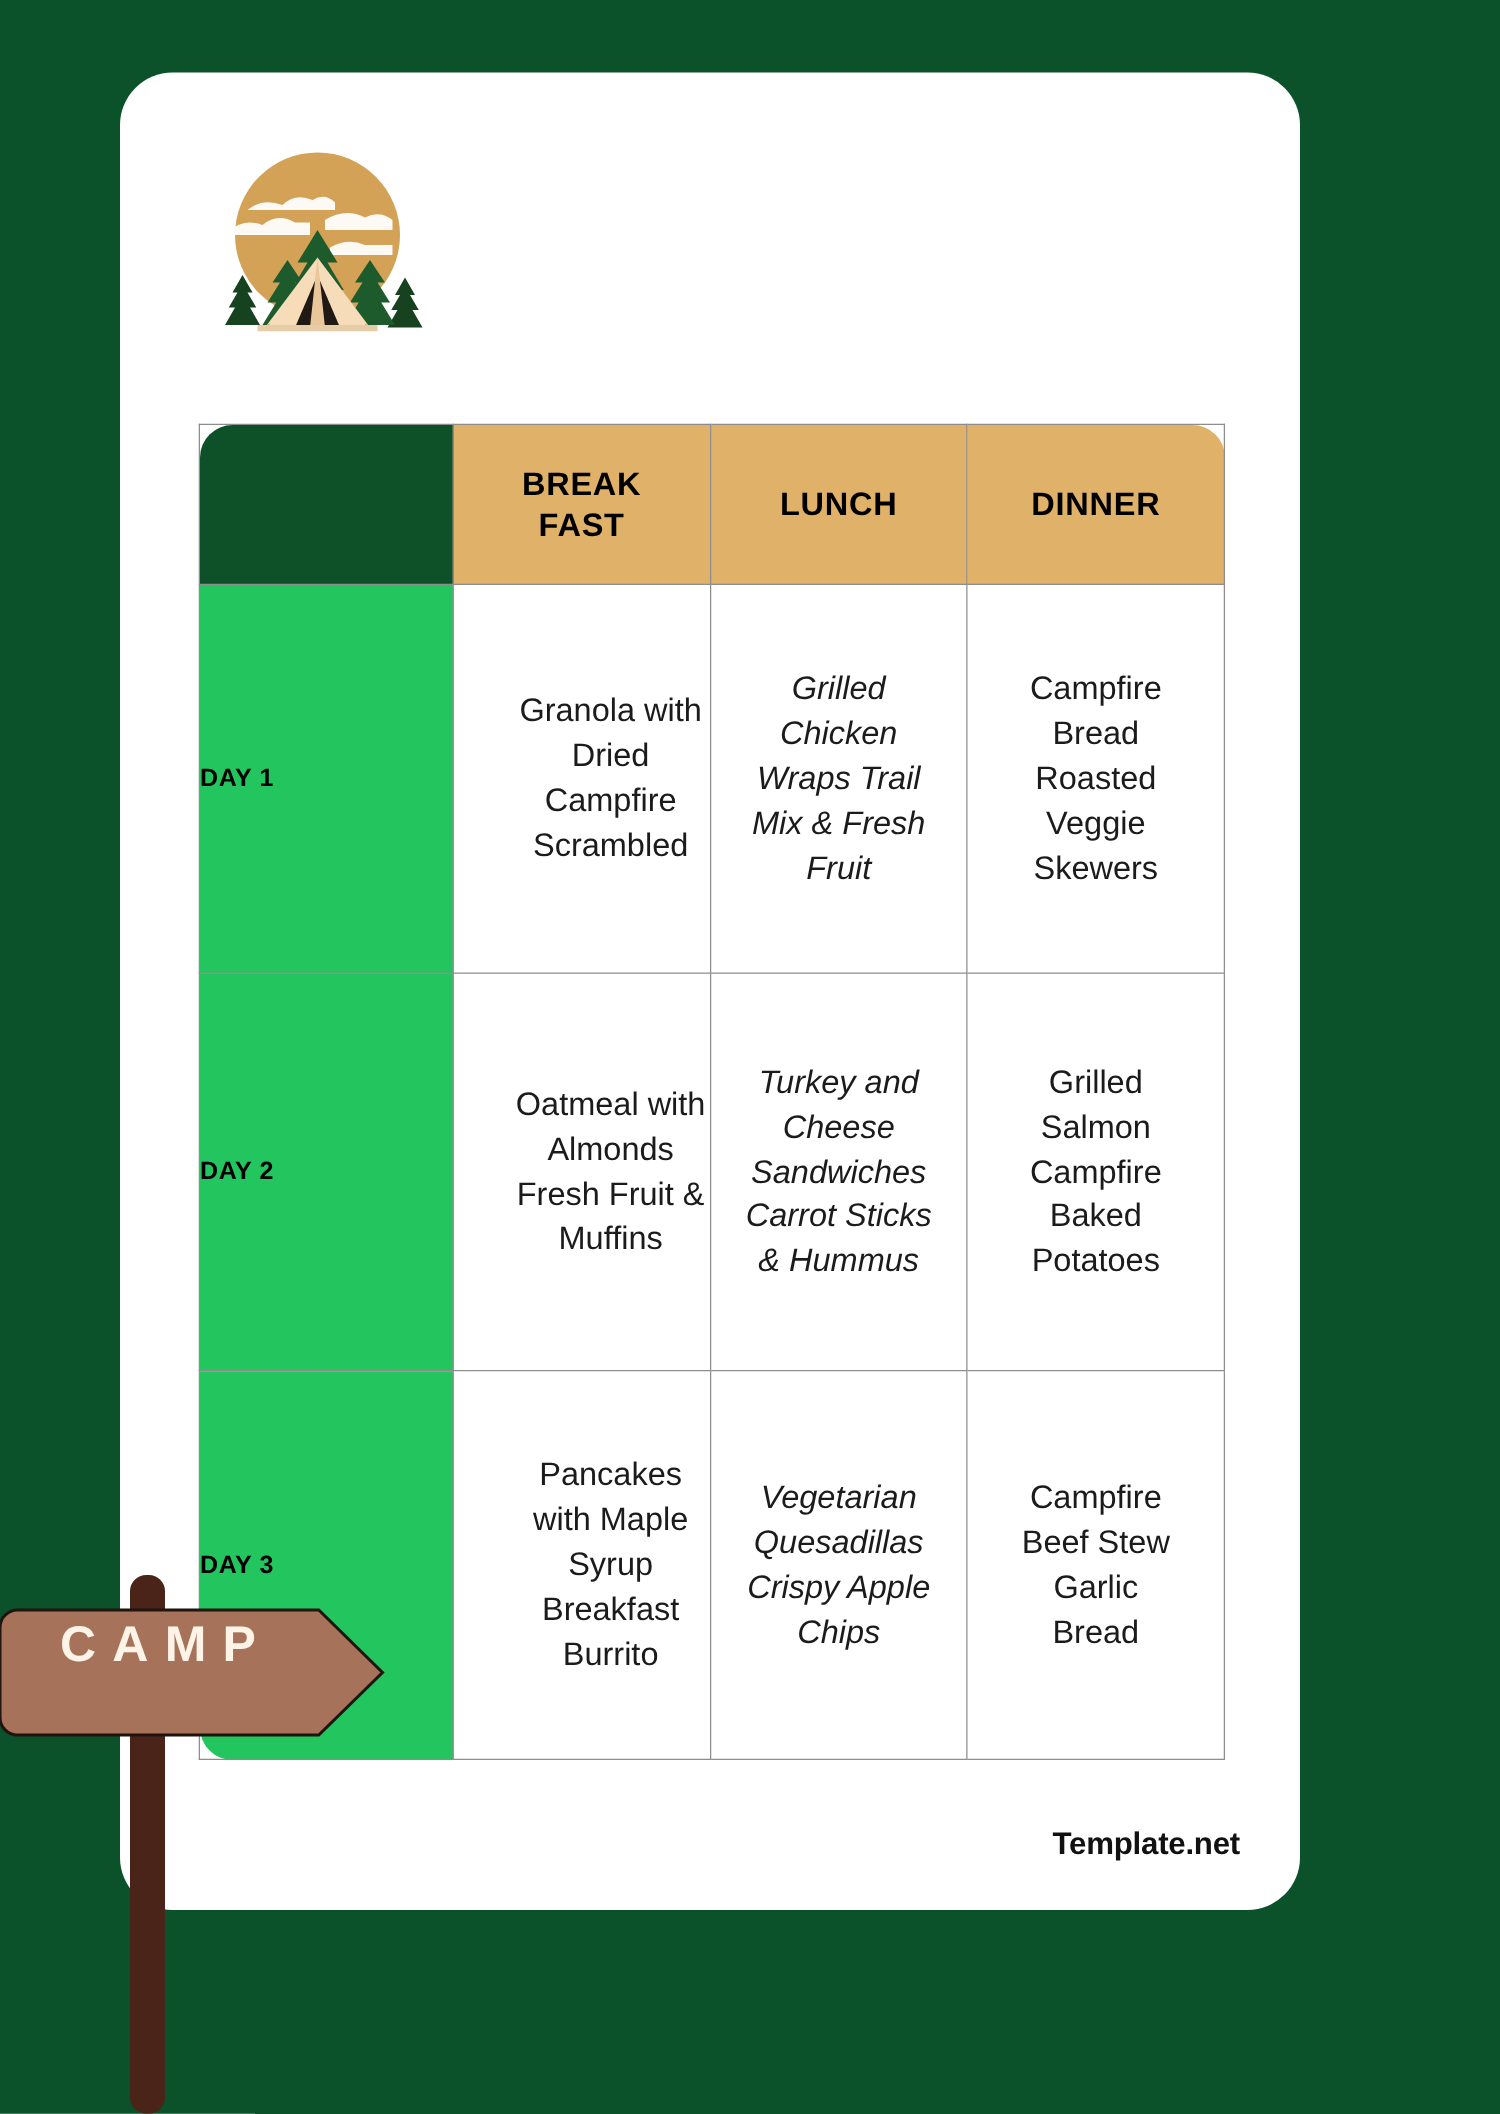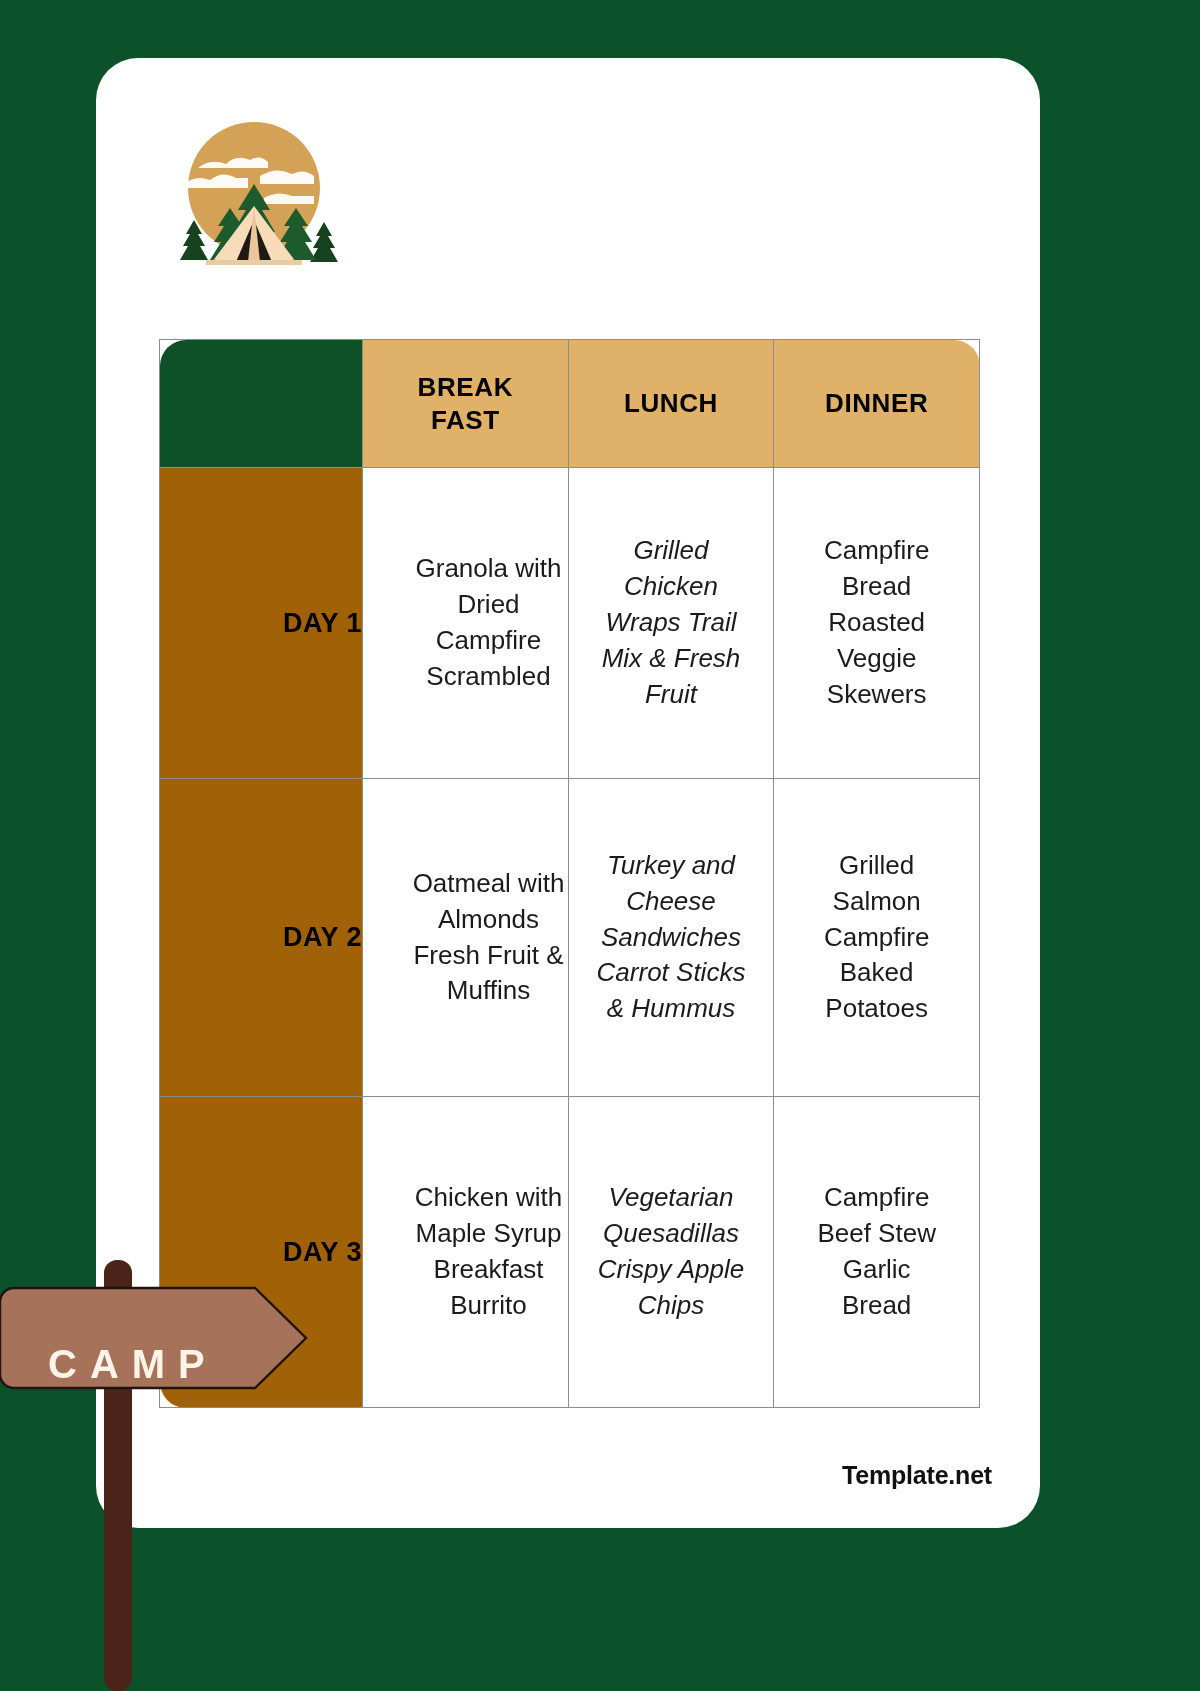--- a/index.html
+++ b/index.html
@@ -100,26 +100,26 @@
     letter-spacing: 0.6px;
     color: #000;
     line-height: 1.25;
     text-transform: uppercase;
     padding: 0 18px;
   }
   .head-cell.last { border-top-right-radius: 26px; }
   .head-cell .wrap { display: block; width: 100px; margin: 0 auto; }
 
   .day-cell {
-    background: #a16207;
+    background: #22c55e;
     width: 203px;
-    text-align: right;
+    text-align: left;
     vertical-align: middle;
     font-weight: 700;
-    font-size: 27px;
+    font-size: 20px;
     letter-spacing: 0.5px;
     color: #000;
   }
   .row-1 .day-cell, .row-2 .day-cell { }
   .menu-table tr:last-child .day-cell { border-bottom-left-radius: 26px; }
 
   .meal-cell {
     background: #ffffff;
     text-align: center;
     vertical-align: middle;
@@ -240,21 +240,21 @@
         <td class="meal-cell col-lunch">
           <span class="inner">Turkey and Cheese Sandwiches Carrot Sticks &amp; Hummus</span>
         </td>
         <td class="meal-cell col-dinner">
           <span class="inner">Grilled Salmon Campfire Baked Potatoes</span>
         </td>
       </tr>
       <tr class="row-3">
         <td class="day-cell">DAY 3</td>
         <td class="meal-cell col-breakfast">
-          <span class="inner">Chicken with Maple Syrup Breakfast Burrito</span>
+          <span class="inner">Pancakes with Maple Syrup Breakfast Burrito</span>
         </td>
         <td class="meal-cell col-lunch">
           <span class="inner">Vegetarian Quesadillas Crispy Apple Chips</span>
         </td>
         <td class="meal-cell col-dinner">
           <span class="inner">Campfire Beef Stew Garlic Bread</span>
         </td>
       </tr>
     </tbody>
   </table>
@@ -263,13 +263,13 @@
 </div>
 
 <div class="signpost">
   <svg width="330" height="451" viewBox="0 0 330 451" xmlns="http://www.w3.org/2000/svg">
 
     <rect x="104" y="20" width="28" height="431" rx="13" fill="#4a2418"></rect>
 
     <path d="M14 48 L255 48 L306 98 L255 148 L14 148 A14 14 0 0 1 0 134 L0 62 A14 14 0 0 1 14 48 Z" fill="#a6725a" stroke="#1f1410" stroke-width="2.4"></path>
   </svg>
 </div>
-<div class="camp-text signpost-label" style="position:absolute;left:48px;top:1294px;font-size:40px;font-weight:700;letter-spacing:13px;color:#fdf3e7;z-index:6;margin-top:48px;">CAMP</div>
+<div class="camp-text signpost-label" style="position:absolute;left:48px;top:1294px;font-size:40px;font-weight:700;letter-spacing:13px;color:#fdf3e7;z-index:6;">CAMP</div>
 
 </body></html>

